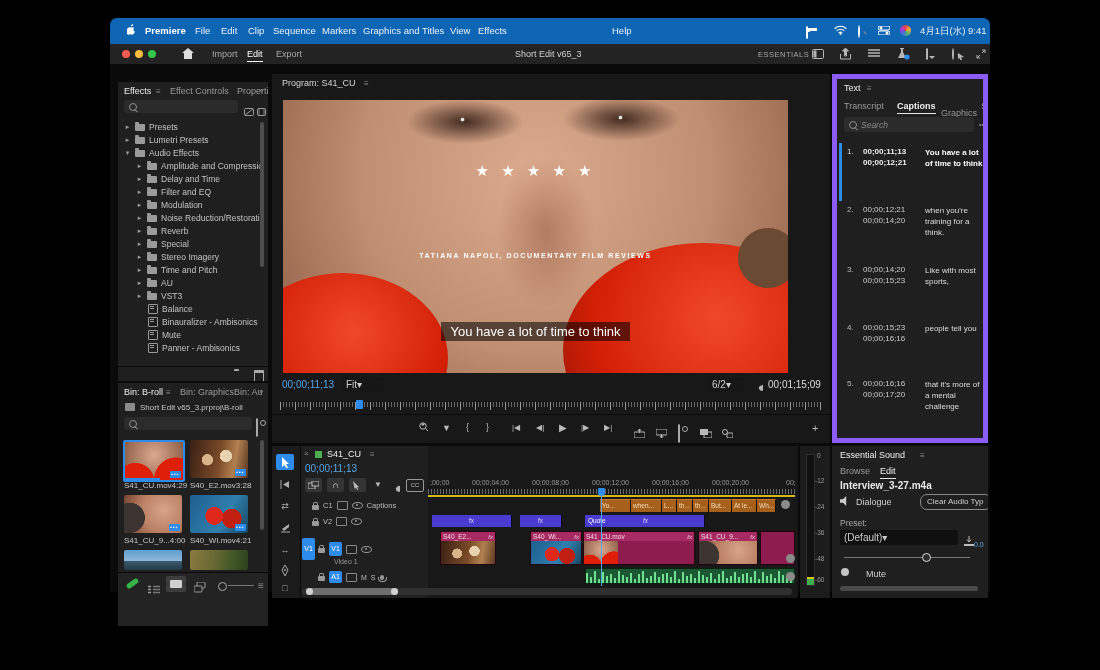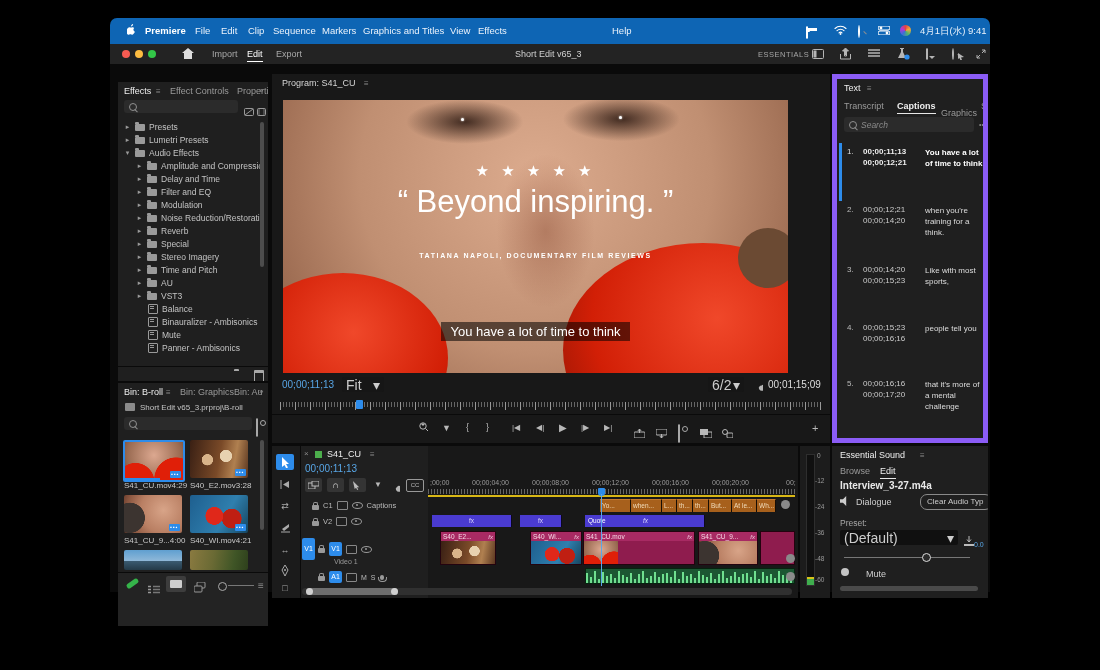--- a/index.html
+++ b/index.html
@@ -44,21 +44,21 @@
   .clipbadge{position:absolute;right:2px;bottom:2px;width:11px;height:7px;background:#2d8ceb;border-radius:1px;color:#fff;font-size:5px;line-height:7px;text-align:center;letter-spacing:1px}
   .clbl{position:absolute;width:58px;display:flex;justify-content:space-between;font-size:8px;color:#c9c9c9}
   
   .video{position:absolute;overflow:hidden;background:radial-gradient(ellipse 90px 34px at 36% 8%,rgba(42,24,17,.85),transparent 65%),radial-gradient(ellipse 90px 34px at 67% 7%,rgba(42,24,17,.85),transparent 65%),radial-gradient(ellipse 70px 110px at 52% 48%,rgba(130,66,44,.4),transparent 70%),radial-gradient(circle at 50% 28%,#dcab8e,#c08f72 55%,#9d6c52 85%,#7c4f3c)}
   .glove{position:absolute;border-radius:50%;background:radial-gradient(circle at 55% 35%,#f0482a,#d21f06 60%,#8f1404 95%)}
   .eyedot{position:absolute;width:3px;height:3px;background:#fff;border-radius:50%;box-shadow:0 0 2px #fff}
   .ovl{position:absolute;left:0;width:100%;text-align:center;color:#fff}
   .ticks{background:repeating-linear-gradient(90deg,#666 0 1px,transparent 1px 3px)}
   .ticksmaj{background:repeating-linear-gradient(90deg,#999 0 1px,transparent 1px 15px)}
   .tbtn{color:#b8b8b8;font-size:9px}
-  .dd{background:#161616;border-radius:2px;color:#ccc;font-size:14px;display:flex;align-items:center;justify-content:space-between;padding:0 4px;box-sizing:border-box}
+  .dd{background:#161616;border-radius:2px;color:#ccc;font-size:10px;display:flex;align-items:center;padding:0 4px;box-sizing:border-box}
   
   .toolbox{width:18px;height:16px;border-radius:2px;display:flex;align-items:center;justify-content:center}
   .trkhdr{position:absolute;display:flex;align-items:center;gap:4px}
   .lock{width:7px;height:5px;background:#999;border-radius:1px;position:relative;margin-top:3px;flex:none}
   .lock::before{content:"";position:absolute;top:-3px;left:1px;width:3px;height:3px;border:1px solid #999;border-bottom:none;border-radius:2px 2px 0 0}
   .eye{width:9px;height:5px;border:1px solid #999;border-radius:50%;position:relative;flex:none}
   .eye::after{content:"";position:absolute;left:3px;top:1px;width:2px;height:2px;background:#999;border-radius:50%}
   .bdg{width:9px;height:7px;border:1px solid #888;border-radius:1px;flex:none}
   .mic{width:4px;height:5px;background:#999;border-radius:2px;position:relative;flex:none}
   .mic::after{content:"";position:absolute;left:-2px;top:2px;width:7px;height:4px;border:1px solid #999;border-top:none;border-radius:0 0 4px 4px}
@@ -351,21 +351,20 @@
       <span class="a txt" style="left:10px;top:4px;font-size:9px;color:#d5d5d5">Program: S41_CU</span>
       <span class="a hamb" style="left:92px;top:5px">≡</span>
       
       <div class="video" style="left:11px;top:26px;width:505px;height:273px">
         <span class="eyedot" style="left:178px;top:18px"></span>
         <span class="eyedot" style="left:336px;top:16px"></span>
         <div class="glove" style="left:-45px;bottom:-70px;width:210px;height:170px"></div>
         <div class="glove" style="right:-55px;bottom:-85px;width:280px;height:215px"></div>
         <div class="a" style="right:-10px;top:128px;width:60px;height:60px;border-radius:50%;background:#6b4a33"></div>
         <div class="ovl" style="top:62px;font-size:15px;letter-spacing:4px">★ ★ ★ ★ ★</div>
-        <div class="ovl" style="top:84px;font-size:31px;font-weight:400">“ Beyond inspiring. ”</div>
         <div class="ovl" style="top:152px;font-size:7px;letter-spacing:1.6px;font-weight:bold">TATIANA NAPOLI, DOCUMENTARY FILM REVIEWS</div>
         <div class="ovl" style="top:222px">
           <span style="background:rgba(0,0,0,.55);color:#fff;font-size:13px;padding:2px 9px;display:inline-block">You have a lot of time to think</span>
         </div>
       </div>
       
       <span class="a txt" style="left:10px;top:305px;font-size:10px;color:#58a6e6">00;00;11;13</span>
       <div class="a dd" style="left:70px;top:303px;width:42px;height:15px">
         <span>Fit</span>
           <span>▾</span>

